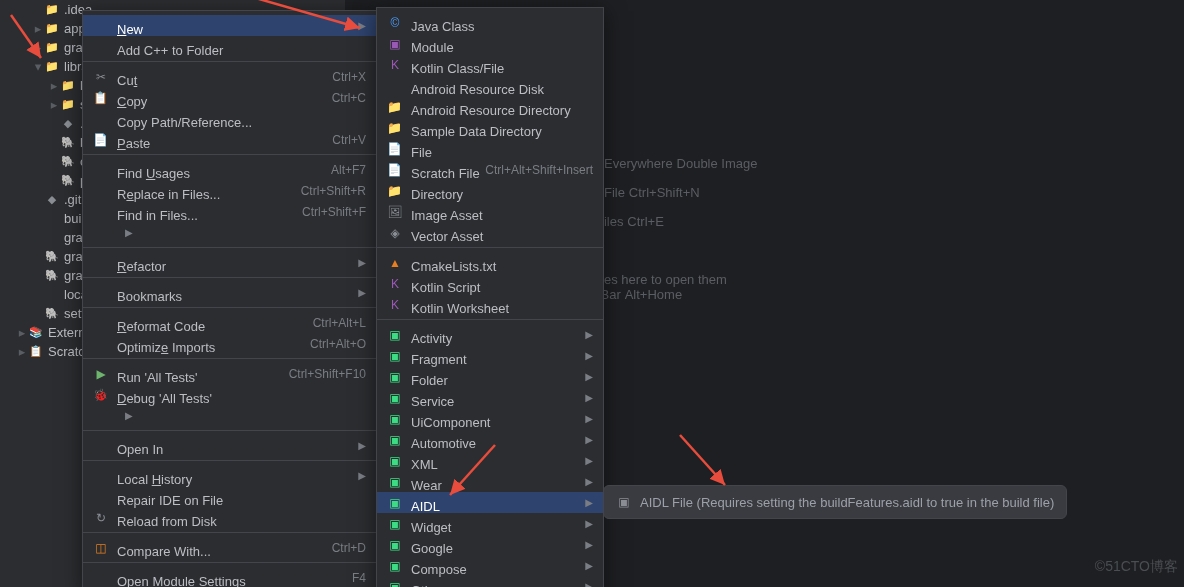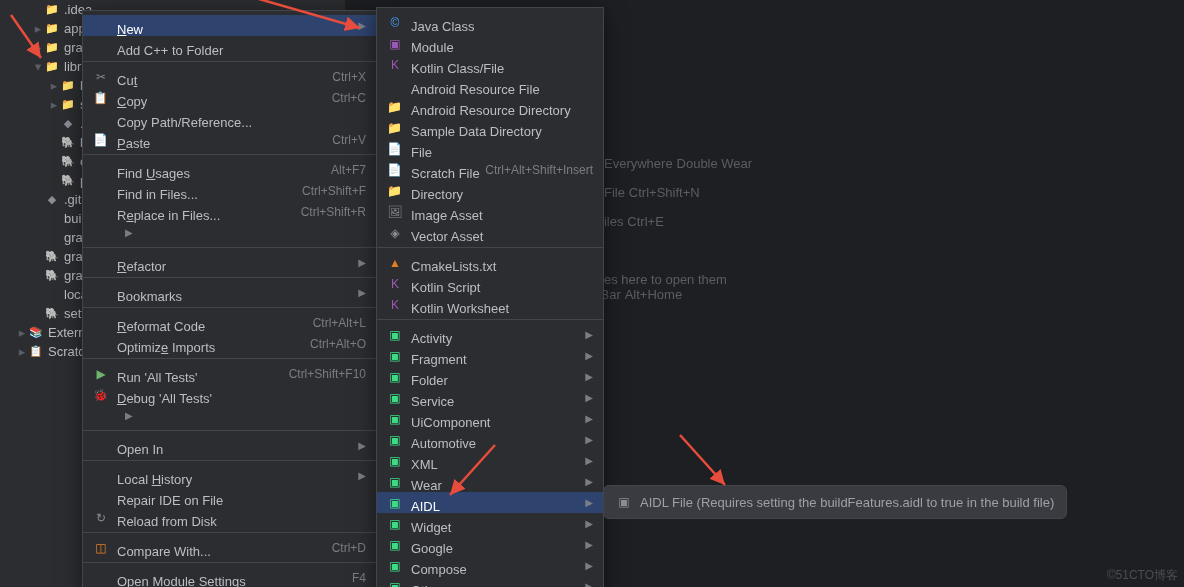--- a/index.html
+++ b/index.html
@@ -151,23 +151,23 @@
     }
 
     .arrow-red {
       position: absolute;
       pointer-events: none;
     }
 
     .watermark {
       position: absolute;
       right: 6px;
-      bottom: 3px;
+      bottom: 11px;
       color: #4a4d52;
-      font-size: 12px;
+      font-size: 14px;
     }
 
     .android-icon {
       color: #3ddc84;
     }
   </style>
 </head>
 <body>
 
 <div class="editor-bg"></div>
@@ -264,21 +264,21 @@
       <span>Extern</span>
     </div>
     <div class="tree-item" style="padding-left: 16px;">
       <span class="tree-arrow">▸</span>
       <span class="tree-icon file-orange">📋</span>
       <span>Scratc</span>
     </div>
   </div>
 
 <div id="hints">
-    <div class="hint-text" style="top: 155px; left: 604px;"><span class="hint-label">Everywhere</span>  <span class="hint-key">Double Wear</span></div>
+    <div class="hint-text" style="top: 155px; left: 604px;"><span class="hint-label">Everywhere</span>  <span class="hint-key">Double Image</span></div>
     <div class="hint-text" style="top: 184px; left: 604px;"><span class="hint-label">File</span>  <span class="hint-key">Ctrl+Shift+N</span></div>
     <div class="hint-text" style="top: 213px; left: 596px;"><span class="hint-label">Files</span>  <span class="hint-key">Ctrl+E</span></div>
     <div class="hint-text" style="top: 242px; left: 576px; margin-top: 44px;"><span class="hint-label">tion Bar</span>  <span class="hint-key">Alt+Home</span></div>
     <div class="hint-text" style="top: 271px; left: 604px;"><span class="hint-label">es here to open them</span>  <span class="hint-key"></span></div>
   </div>
 
 <div class="context-menu menu1" id="menu1">
     <div class="menu-item highlighted">
       <span class="menu-icon "></span>
       <span class="menu-label"><span class="underline">N</span>ew</span>
@@ -309,27 +309,27 @@
       <span class="menu-shortcut">Ctrl+V</span>
     </div>
     <div class="menu-separator"></div>
     <div class="menu-item">
       <span class="menu-icon "></span>
       <span class="menu-label">Find <span class="underline">U</span>sages</span>
       <span class="menu-shortcut">Alt+F7</span>
     </div>
     <div class="menu-item">
       <span class="menu-icon "></span>
+      <span class="menu-label">R<span class="underline">e</span>place in Files...</span>
+      <span class="menu-shortcut">Ctrl+Shift+R</span>
+    </div>
+    <div class="menu-item">
+      <span class="menu-icon "></span>
       <span class="menu-label">Find in Files...</span>
       <span class="menu-shortcut">Ctrl+Shift+F</span>
-    </div>
-    <div class="menu-item">
-      <span class="menu-icon "></span>
-      <span class="menu-label">R<span class="underline">e</span>place in Files...</span>
-      <span class="menu-shortcut">Ctrl+Shift+R</span>
     </div>
     <div class="menu-item">
       <span class="menu-icon "></span>
       <span class="menu-arrow">▶</span>
     </div>
     <div class="menu-separator"></div>
     <div class="menu-item">
       <span class="menu-icon "></span>
       <span class="menu-label"><span class="underline">R</span>efactor</span>
       <span class="menu-arrow">▶</span>
@@ -406,21 +406,21 @@
     <div class="menu-item">
       <span class="menu-icon file-purple">▣</span>
       <span class="menu-label">Module</span>
     </div>
     <div class="menu-item">
       <span class="menu-icon file-purple">K</span>
       <span class="menu-label">Kotlin Class/File</span>
     </div>
     <div class="menu-item">
       <span class="menu-icon file-blue"></span>
-      <span class="menu-label">Android Resource File</span>
+      <span class="menu-label">Android Resource Disk</span>
     </div>
     <div class="menu-item">
       <span class="menu-icon file-gray">📁</span>
       <span class="menu-label">Android Resource Directory</span>
     </div>
     <div class="menu-item">
       <span class="menu-icon file-gray">📁</span>
       <span class="menu-label">Sample Data Directory</span>
     </div>
     <div class="menu-item">

